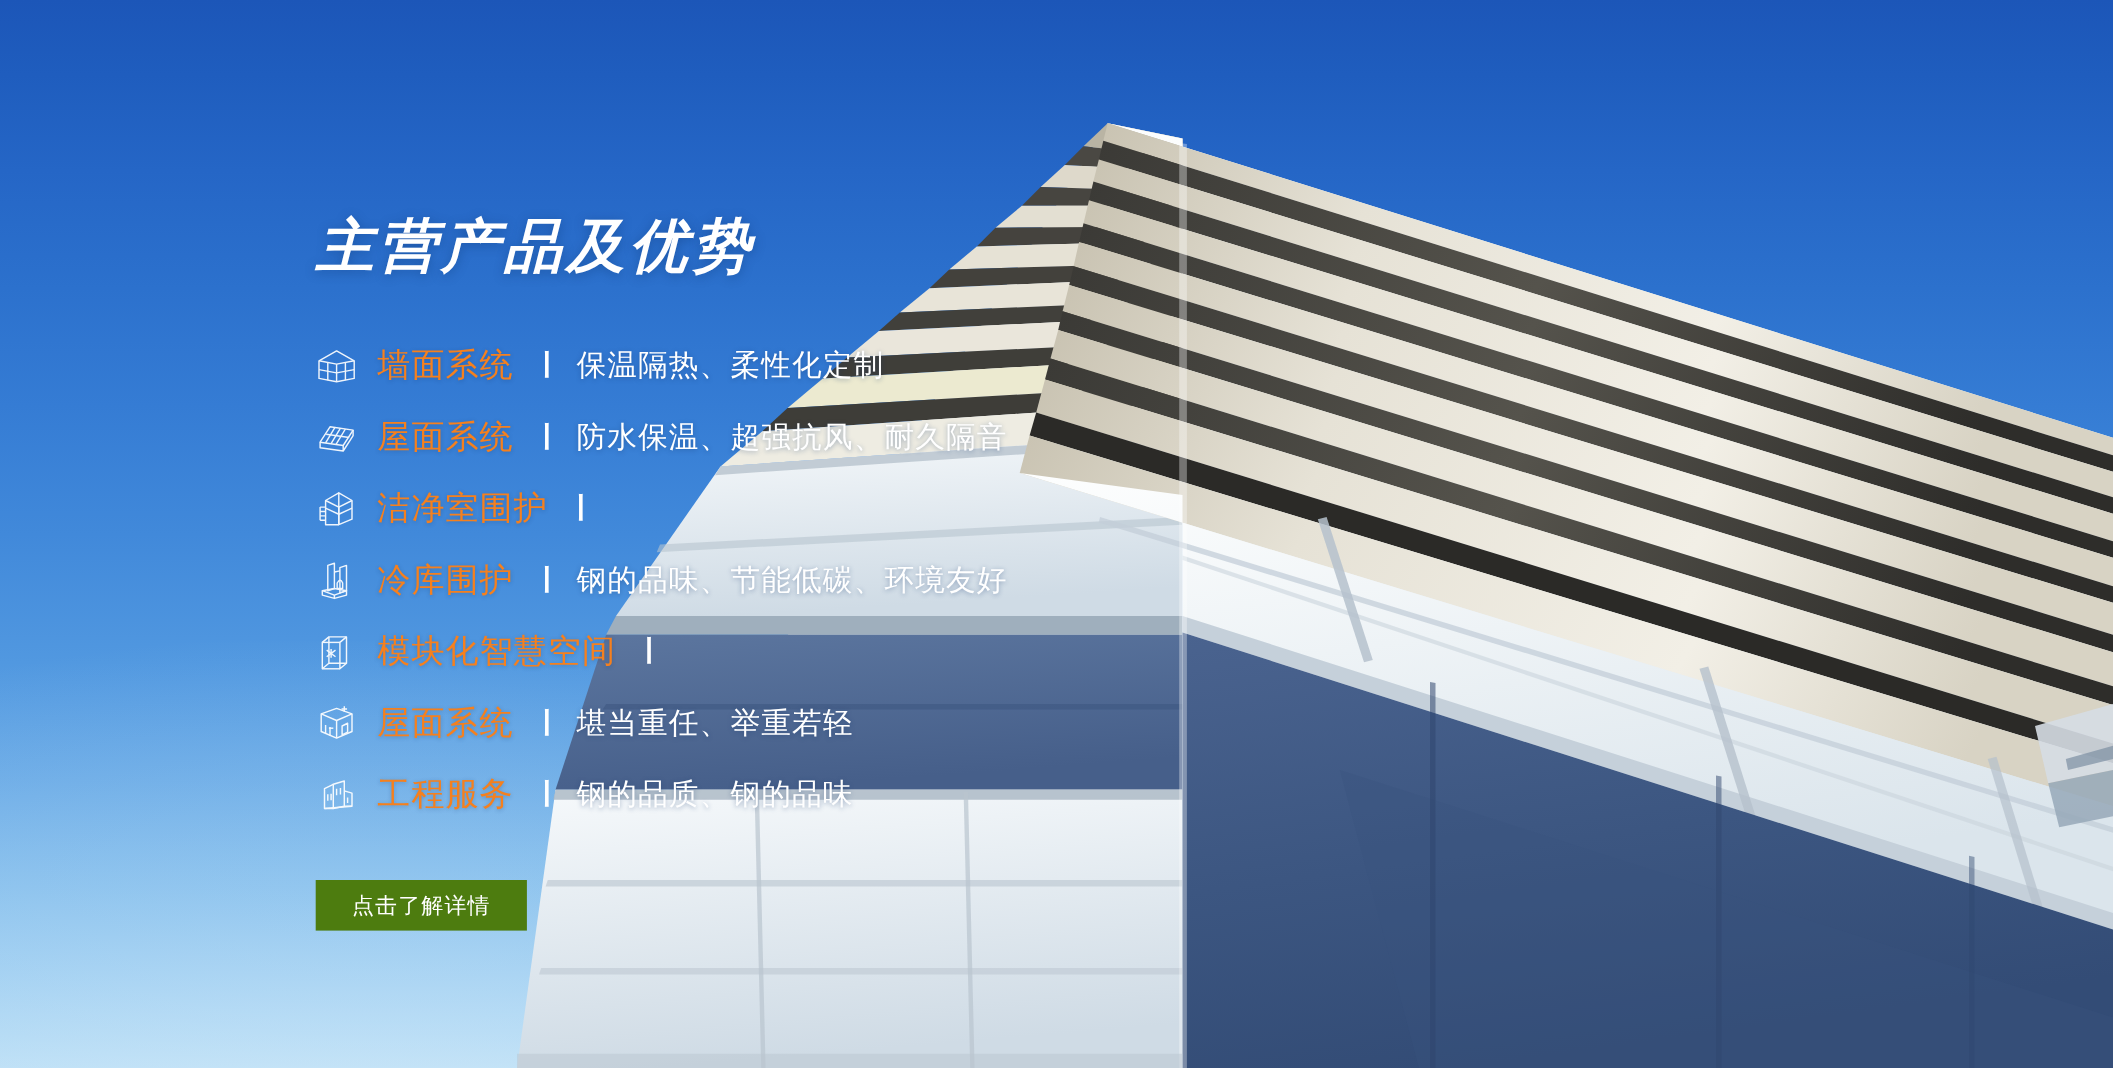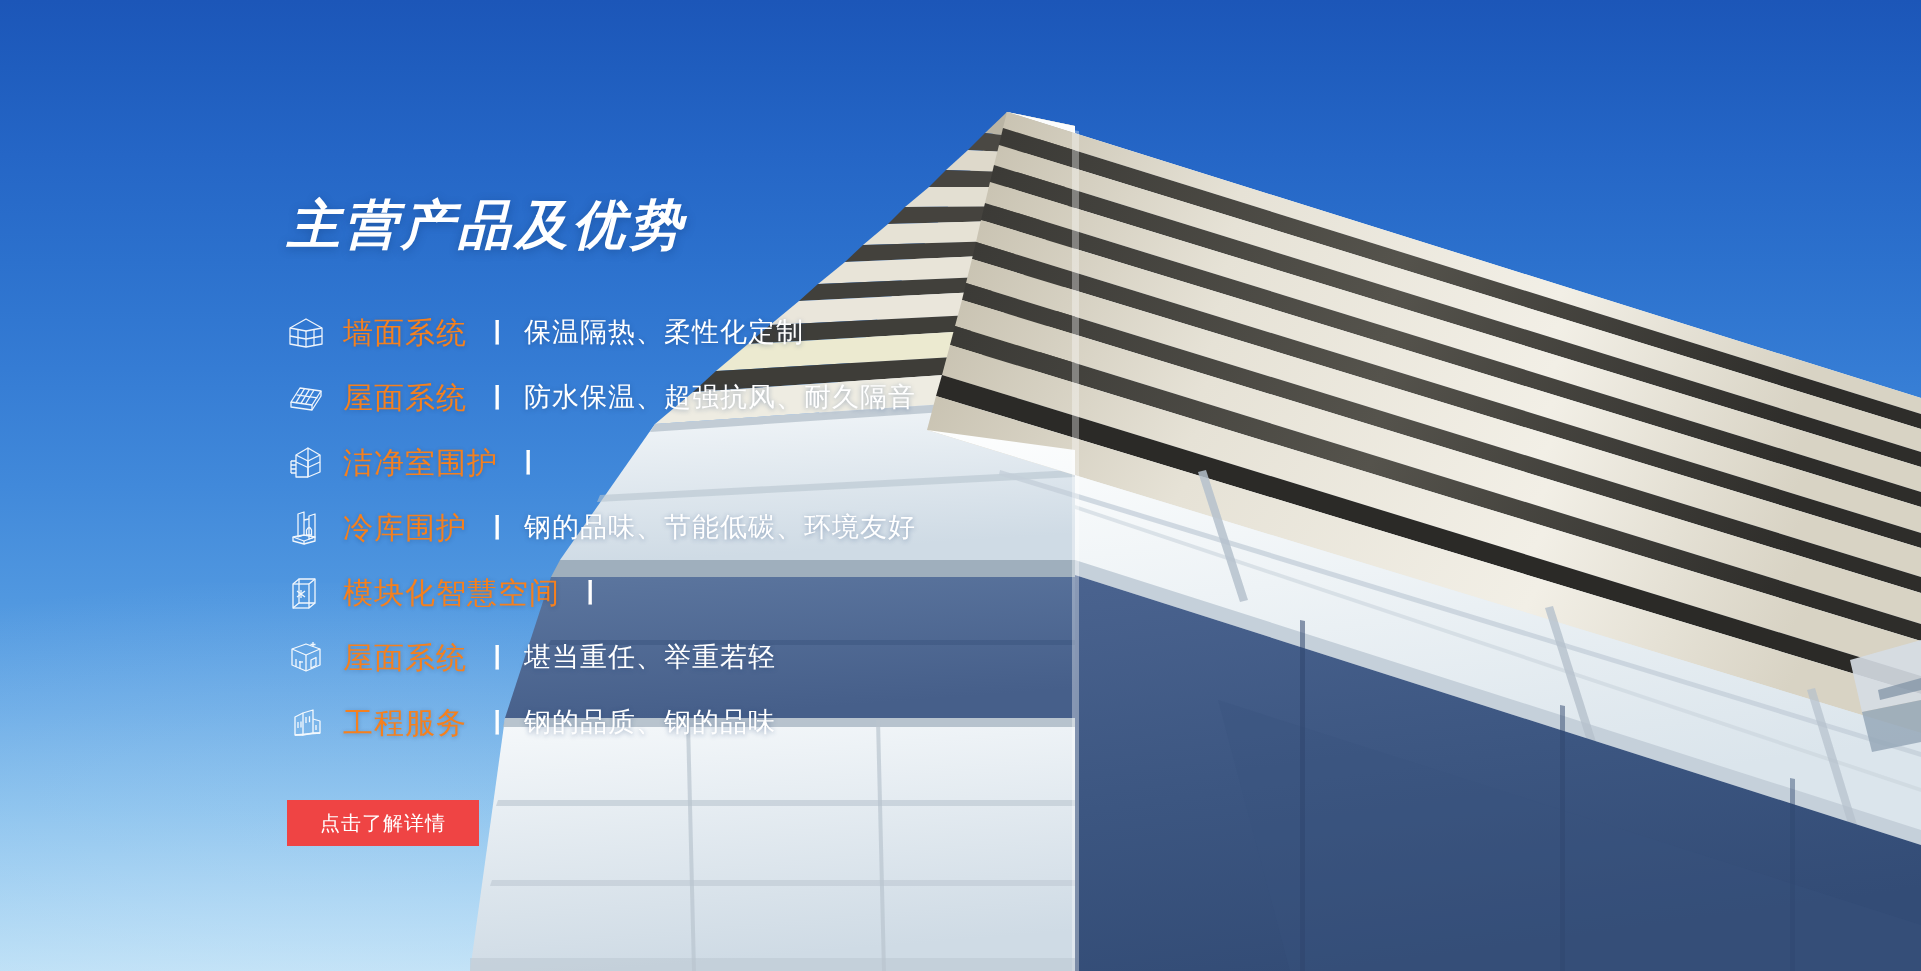--- a/index.html
+++ b/index.html
@@ -114,21 +114,21 @@
     line-height:1;
     letter-spacing:1px;
     white-space:nowrap;
     text-shadow:0 1px 5px rgba(20,55,110,.40);
   }
 
   .cta {
     position:absolute;
     left:0; top:800px;
     width:192px; height:46px;
-    background:#ef4444;
+    background:#4d7c0f;
     color:#ffffff;
     font-size:20px;
     letter-spacing:1px;
     display:flex;
     align-items:center;
     justify-content:center;
     cursor:pointer;
     border:0;
     font-family:inherit;
     white-space:nowrap;

